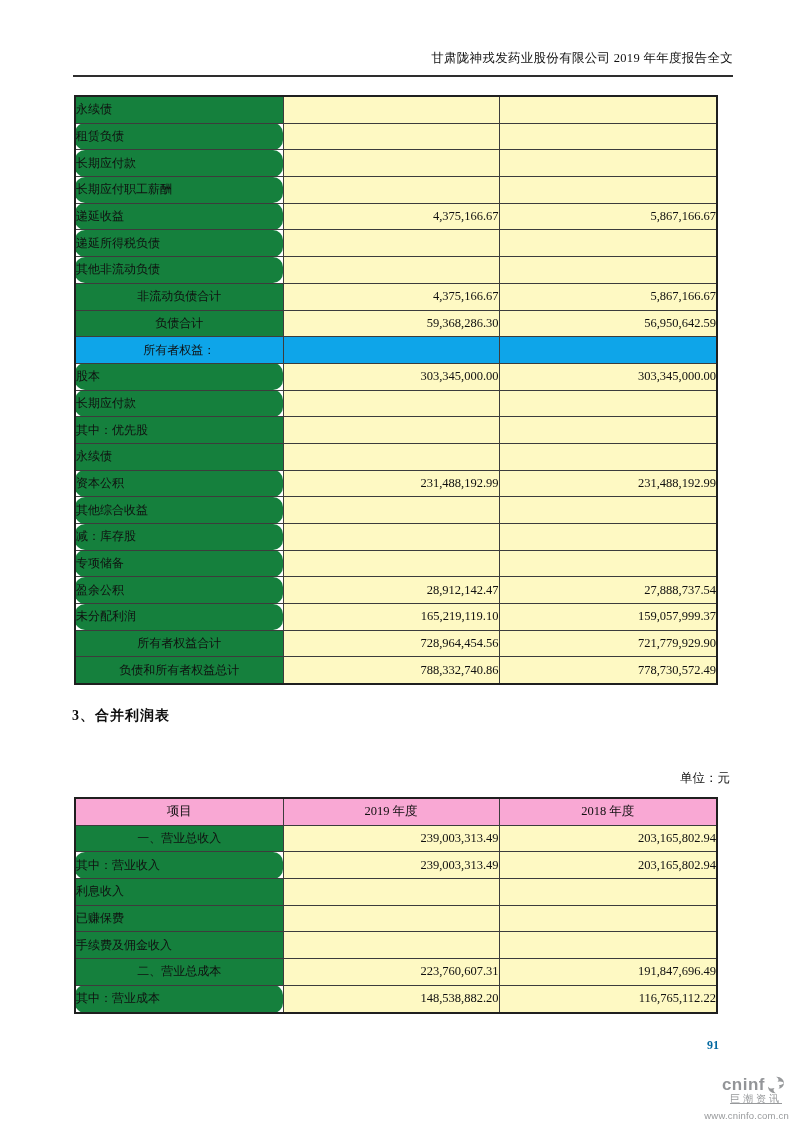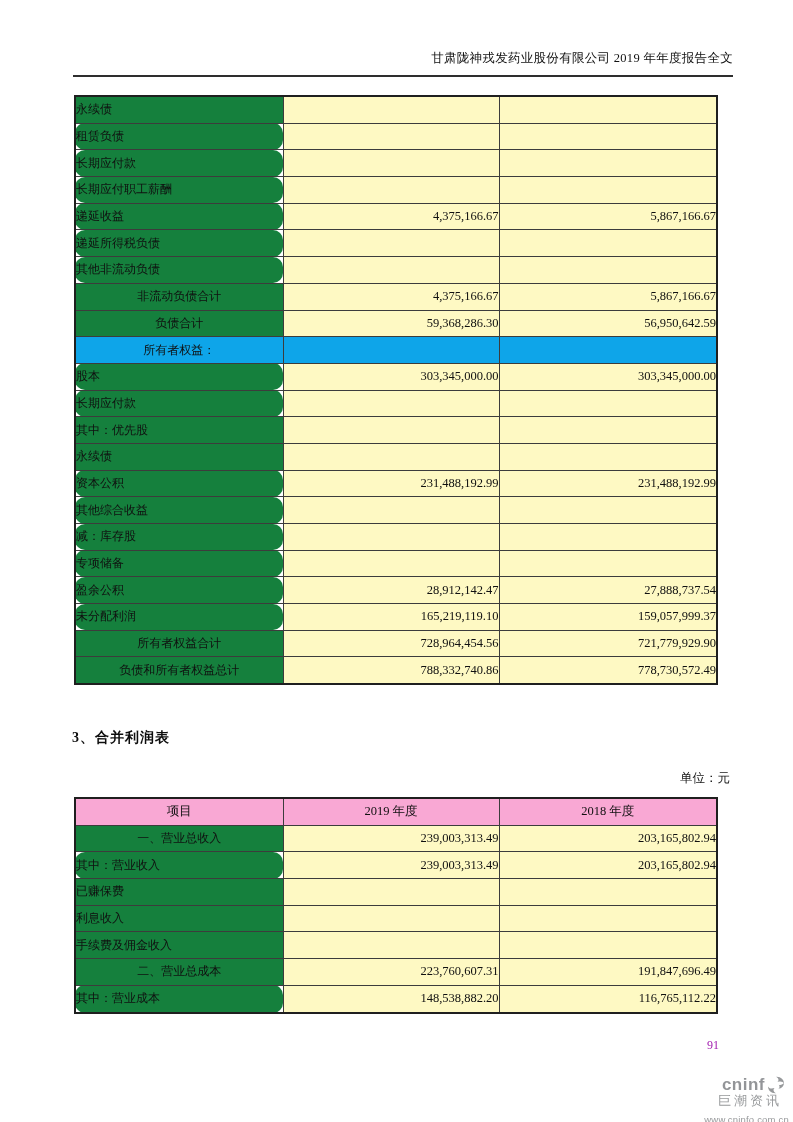--- a/index.html
+++ b/index.html
@@ -44,43 +44,43 @@
   .ind-0 { padding-left:5px;text-align:center; }
   .ind-1 { padding-left:27px;border-radius:10px; }
   .ind-2 { padding-left:46px; }
   .ind-3 { padding-left:64px; }
   .ind-4 { padding-left:76px; }
   #income-table th {
     background:#f9a8d4; font-weight:normal; text-align:center; font-size:12.5px;
   }
 
   .section-heading {
-    position:absolute; left:72px; top:729px;
+    position:absolute; left:72px; top:707px;
     font-size:14px; font-weight:bold; letter-spacing:1px; color:#0d0d0d;
   }
   .unit-label {
     position:absolute; left:72px; top:770px; width:658px;
     text-align:right; font-size:12.5px;
   }
 
   .page-number {
     position:absolute; left:72px; top:1038px; width:647px;
-    text-align:right; font-size:12px; color:#a21caf;
+    text-align:right; font-size:12px; color:#0369a1;font-weight:bold;
   }
 
   
   .logo {
     position:absolute; right:4px; top:1075px; width:110px;
     color:#97999b; text-align:right;
     font-family:"Liberation Sans","DejaVu Sans",sans-serif;
   }
   .logo-row { display:flex; align-items:center; justify-content:flex-end; gap:1px; padding-right:3px; }
   .logo-word { font-weight:bold; font-size:17px; letter-spacing:0.5px; color:#939598; }
   .logo-swirl { width:20px; height:20px; display:block; }
-  .logo-cn { font-size:13px; letter-spacing:3px; margin-top:-3px; padding-right:7px; color:#97999b; }
+  .logo-cn { font-size:10px; letter-spacing:3px; margin-top:-3px; padding-right:7px; color:#97999b;text-decoration:underline; }
   .logo-url { font-size:9.5px; margin-top:4px; color:#97999b; letter-spacing:0.2px; }
 </style>
 </head>
 <body>
 
 <div class="page">
 
   <div class="doc-header">
     <span>甘肃陇神戎发药业股份有限公司 2019 年年度报告全文</span>
   </div>
@@ -227,26 +227,26 @@
           <td class="label-cell ind-0">一、营业总收入</td>
           <td class="value-cell">239,003,313.49</td>
           <td class="value-cell">203,165,802.94</td>
         </tr>
         <tr>
           <td class="label-cell ind-1">其中：营业收入</td>
           <td class="value-cell">239,003,313.49</td>
           <td class="value-cell">203,165,802.94</td>
         </tr>
         <tr>
+          <td class="label-cell ind-2">利息收入</td>
+          <td class="value-cell"></td>
+          <td class="value-cell"></td>
+        </tr>
+        <tr>
           <td class="label-cell ind-2">已赚保费</td>
-          <td class="value-cell"></td>
-          <td class="value-cell"></td>
-        </tr>
-        <tr>
-          <td class="label-cell ind-2">利息收入</td>
           <td class="value-cell"></td>
           <td class="value-cell"></td>
         </tr>
         <tr>
           <td class="label-cell ind-2">手续费及佣金收入</td>
           <td class="value-cell"></td>
           <td class="value-cell"></td>
         </tr>
         <tr>
           <td class="label-cell ind-0">二、营业总成本</td>

